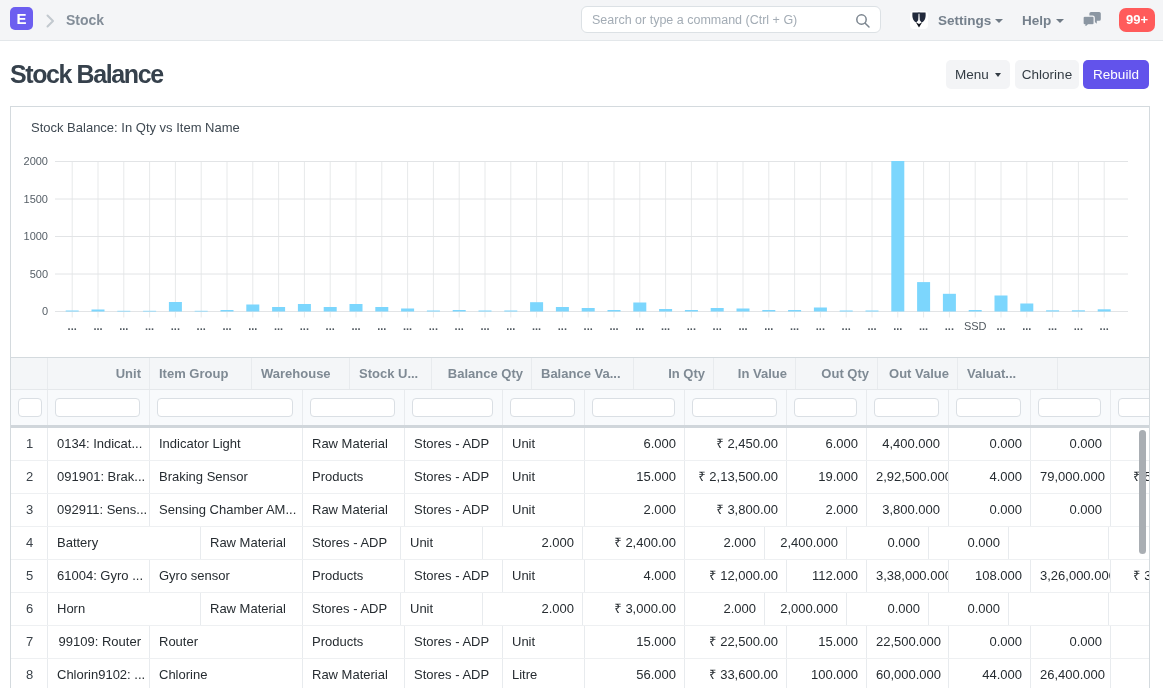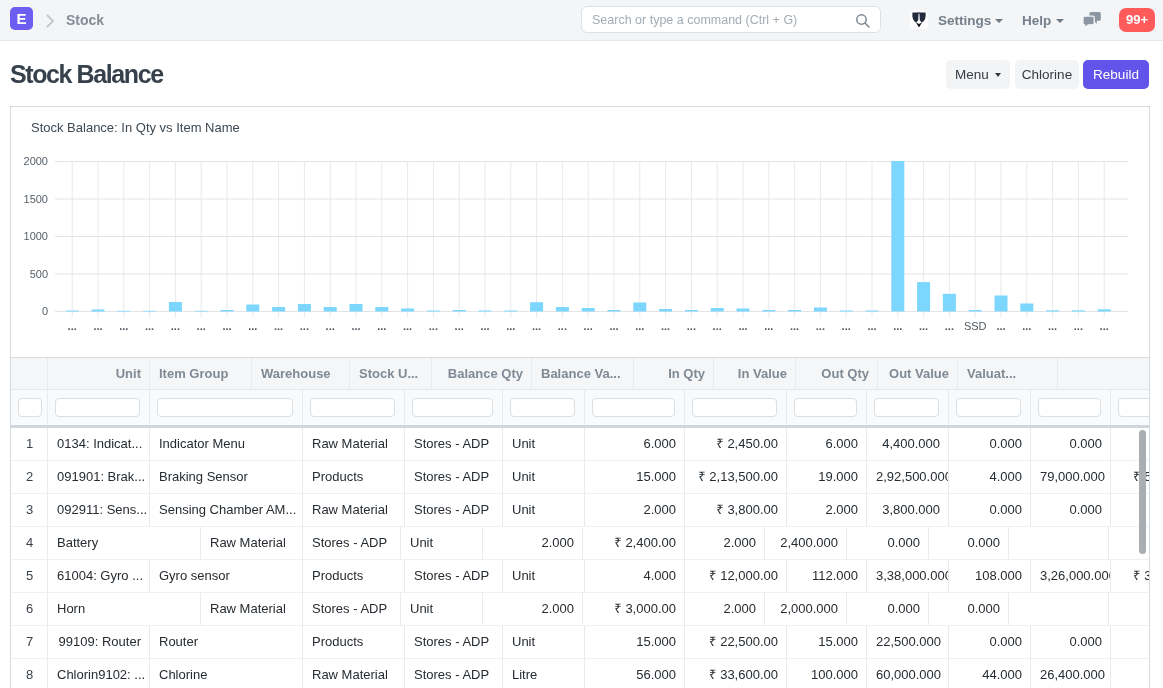--- a/index.html
+++ b/index.html
@@ -248,21 +248,21 @@
         <div class="fc al" style="width:102px"><span class="fin" style="width:85px"></span></div>
         <div class="fc al" style="width:80px"><span class="fin" style="width:63px"></span></div>
         <div class="fc al" style="width:82px"><span class="fin" style="width:65px"></span></div>
         <div class="fc al" style="width:82px"><span class="fin" style="width:65px"></span></div>
         <div class="fc al" style="width:80px"><span class="fin" style="width:63px"></span></div>
         <div class="fc al" style="width:100px"><span class="fin" style="width:83px"></span></div>
       </div>
       <div class="trow brow">
         <div class="bc sr ac" style="width:37px">1</div>
         <div class="bc al" style="width:102px">0134: Indicat...</div>
-        <div class="bc al" style="width:153px">Indicator Menu</div>
+        <div class="bc al" style="width:153px">Indicator Light</div>
         <div class="bc al" style="width:102px">Raw Material</div>
         <div class="bc al" style="width:98px">Stores - ADP</div>
         <div class="bc al" style="width:82px">Unit</div>
         <div class="bc ar" style="width:100px">6.000</div>
         <div class="bc ar" style="width:102px">₹ 2,450.00</div>
         <div class="bc ar" style="width:80px">6.000</div>
         <div class="bc ar" style="width:82px">4,400.000</div>
         <div class="bc ar" style="width:82px">0.000</div>
         <div class="bc ar" style="width:80px">0.000</div>
         <div class="bc ar" style="width:100px"></div>

